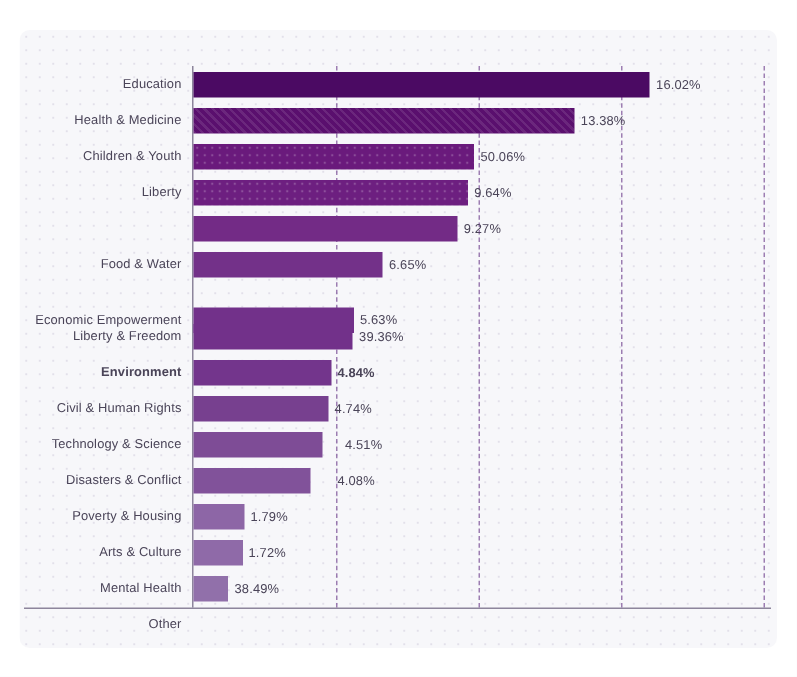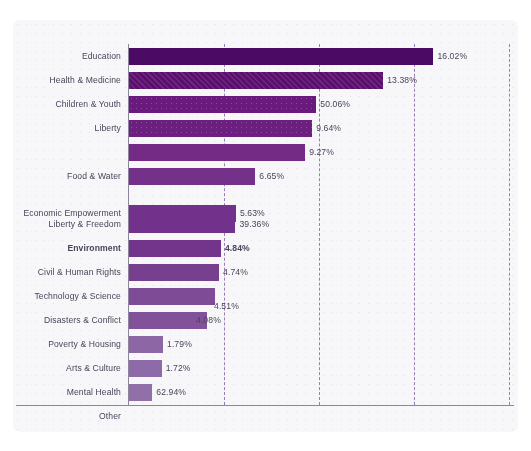--- a/index.html
+++ b/index.html
@@ -199,49 +199,49 @@
           <div class="cat-label">Civil &amp; Human Rights</div>
           <div class="bar-wrap">
             <div class="bar" title="Civil &amp; Human Rights 4.74%" style="width: 90.06px; background-color: rgb(119, 64, 143);"></div>
             <div class="val-label" style="left: 94.06px;">4.74%</div>
           </div>
         </div>
         <div class="row" style="top: 264px;">
           <div class="cat-label">Technology &amp; Science</div>
           <div class="bar-wrap">
             <div class="bar" title="Technology &amp; Science 4.51%" style="width: 85.69px; background-color: rgb(126, 76, 150);"></div>
-            <div class="val-label" style="left: 85px; margin-top: 10px;">4.51%</div>
+            <div class="val-label" style="left: 101px;">4.51%</div>
           </div>
         </div>
         <div class="row" style="top: 288px;">
           <div class="cat-label">Disasters &amp; Conflict</div>
           <div class="bar-wrap">
             <div class="bar" title="Disasters &amp; Conflict 4.08%" style="width: 77.52px; background-color: rgb(129, 82, 154);"></div>
-            <div class="val-label" style="left: 67px; text-align: right;">4.08%</div>
+            <div class="val-label" style="left: 96px; text-align: right;">4.08%</div>
           </div>
         </div>
         <div class="row" style="top: 312px;">
           <div class="cat-label">Poverty &amp; Housing</div>
           <div class="bar-wrap">
             <div class="bar" title="Poverty &amp; Housing 1.79%" style="width: 34.01px; background-color: rgb(141, 102, 166);"></div>
             <div class="val-label" style="left: 38.01px;">1.79%</div>
           </div>
         </div>
         <div class="row" style="top: 336px;">
           <div class="cat-label">Arts &amp; Culture</div>
           <div class="bar-wrap">
             <div class="bar" title="Arts &amp; Culture 1.72%" style="width: 32.68px; background-color: rgb(143, 106, 168);"></div>
             <div class="val-label" style="left: 36.68px;">1.72%</div>
           </div>
         </div>
         <div class="row" style="top: 360px;">
           <div class="cat-label">Mental Health</div>
           <div class="bar-wrap">
             <div class="bar" title="Mental Health 1.23%" style="width: 23.37px; background-color: rgb(145, 112, 170);"></div>
-            <div class="val-label" style="left: 27.37px;">62.94%</div>
+            <div class="val-label" style="left: 27.37px;">38.49%</div>
           </div>
         </div>
         <div class="row" style="top: 384px;">
           <div class="cat-label">Other</div>
         </div>
       </div>
 
   </div>
 </div>
 

